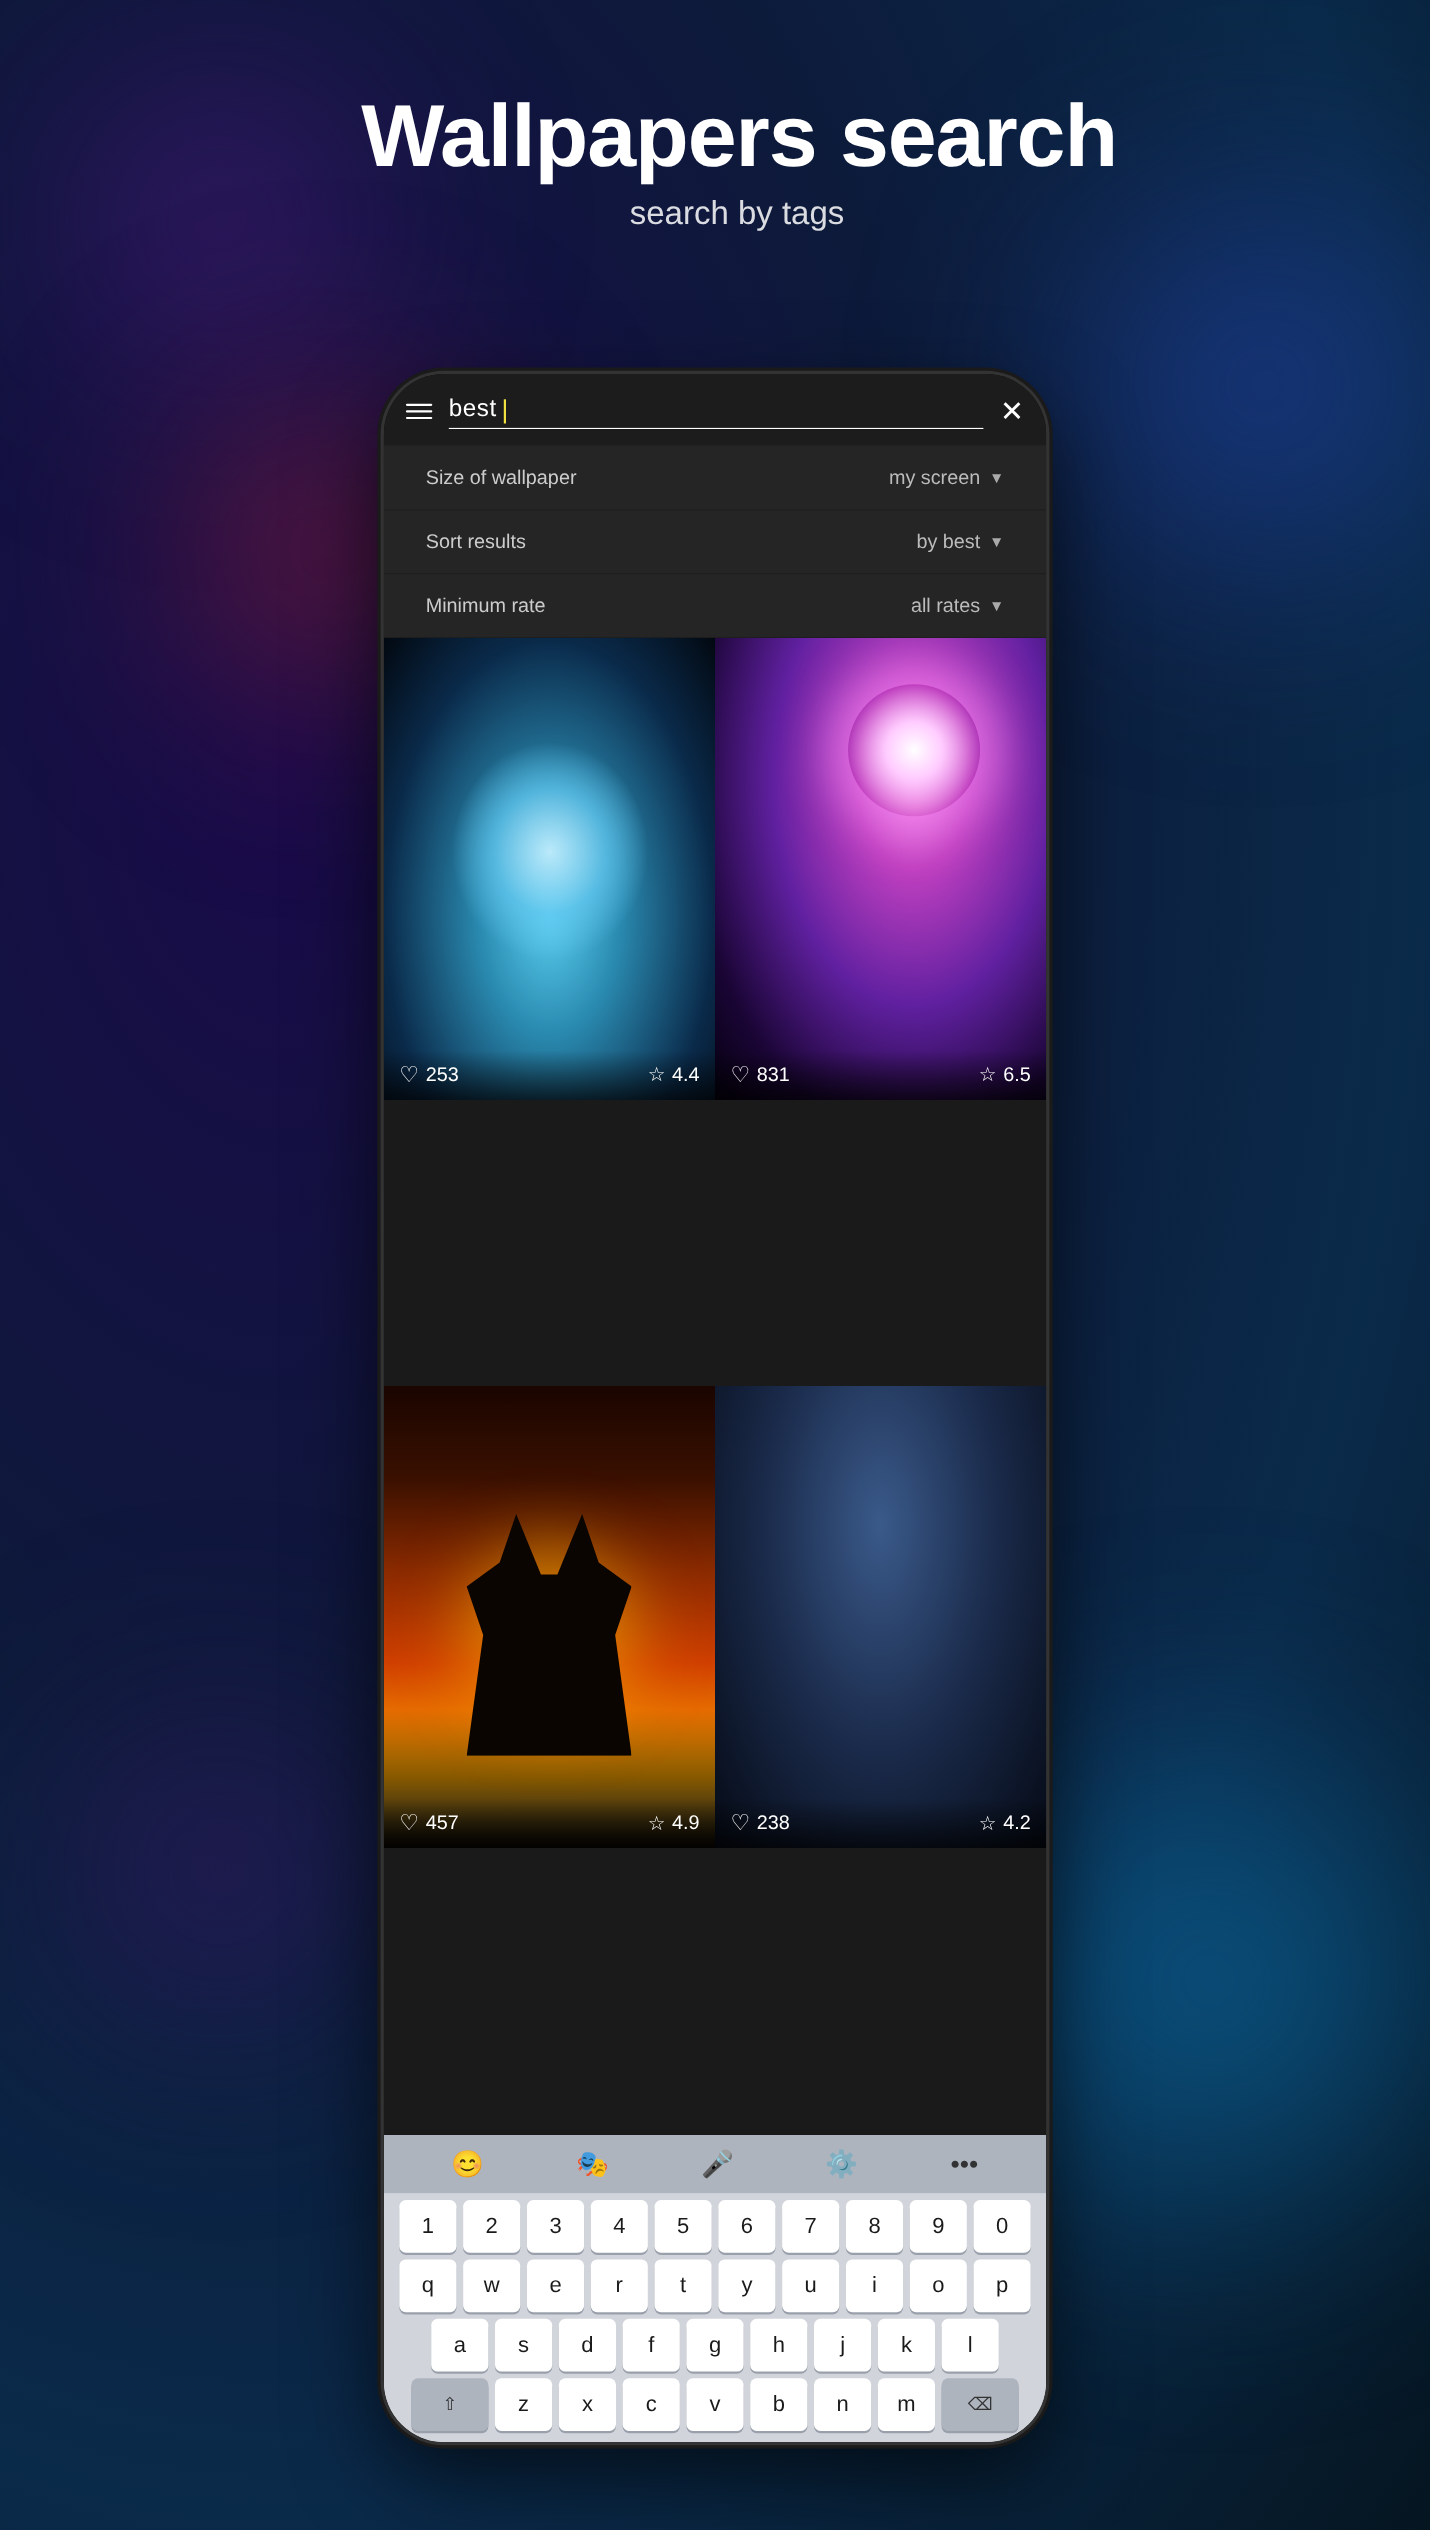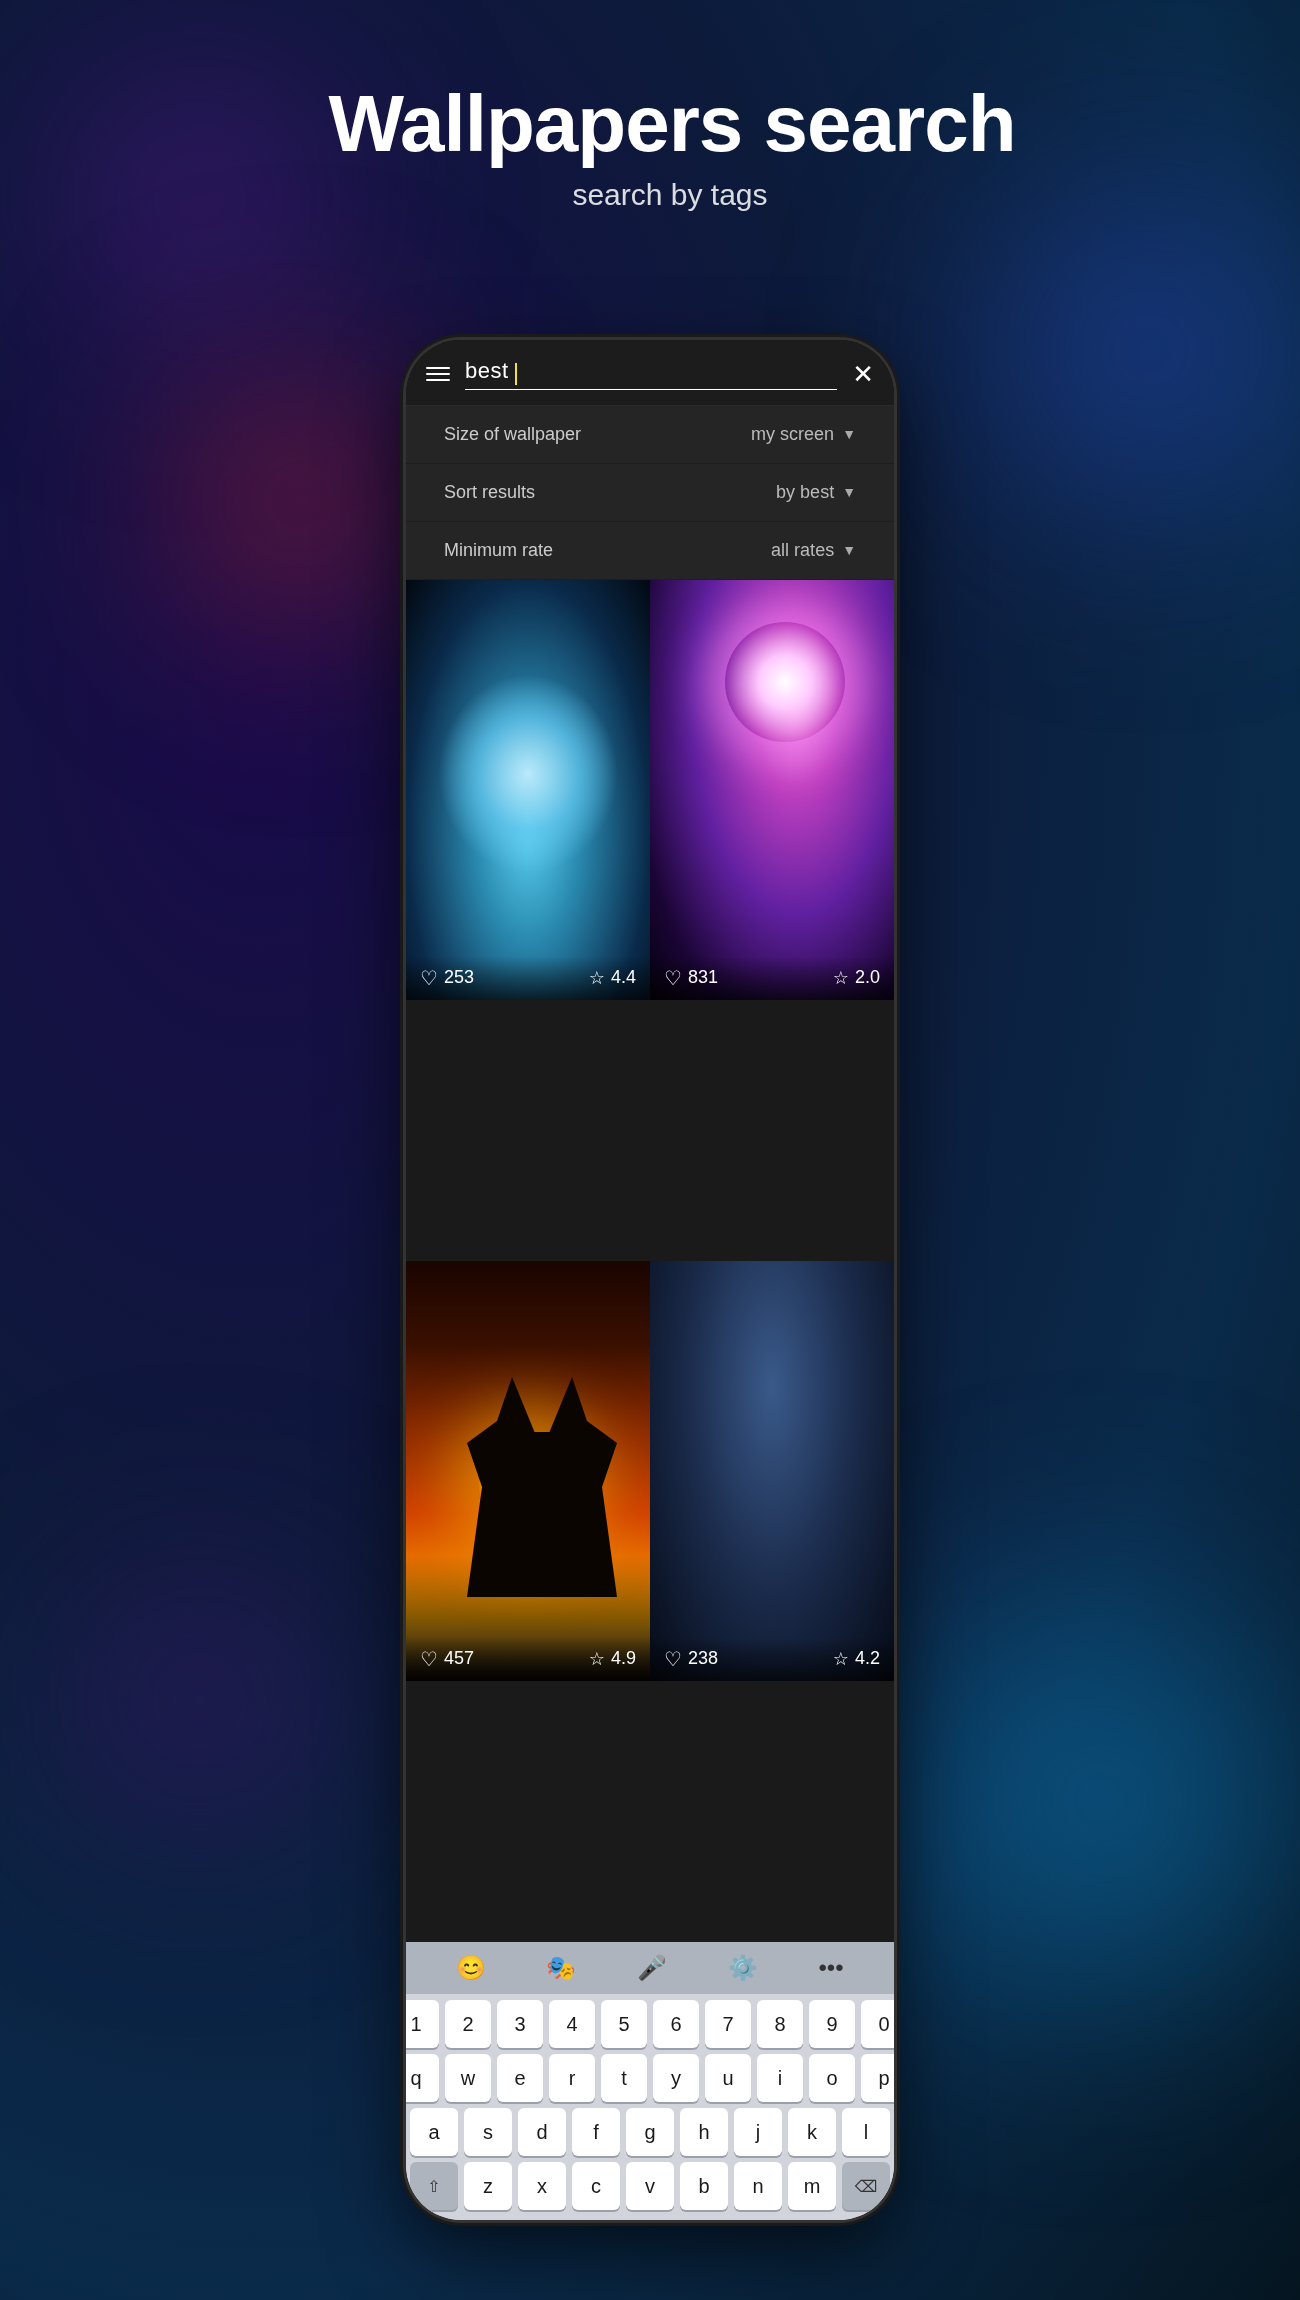--- a/index.html
+++ b/index.html
@@ -70,21 +70,21 @@
       font-weight: 400;
       padding-left: 40px;
     }
 
     
     .phone-frame {
       position: absolute;
       top: 340px;
       left: 50%;
       transform: translateX(-50%);
-      width: 488px;
+      width: 602px;
       height: 1880px;
       background: #111;
       border-radius: 55px;
       box-shadow: 0 0 0 3px #333, 0 0 0 6px #1a1a1a, 0 30px 80px rgba(0,0,0,0.7);
       overflow: hidden;
       z-index: 10;
     }
 
     
     .phone-screen {
@@ -465,21 +465,21 @@
 
       <div class="wallpaper-item">
         <div class="wolf-2" style="width:100%;height:100%;"></div>
         <div class="stats-bar">
           <div class="stat-item">
             <span class="heart-icon">♡</span>
             <span>831</span>
           </div>
           <div class="stat-item">
             <span class="star-icon">☆</span>
-            <span>2.0</span>
+            <span>6.5</span>
           </div>
         </div>
       </div>
 
       <div class="wallpaper-item">
         <div class="wolf-3" style="width:100%;height:100%;position:relative;">
           <div class="wolf-3-sun"></div>
           <div class="wolf-3-silhouette"></div>
         </div>
         <div class="stats-bar">

